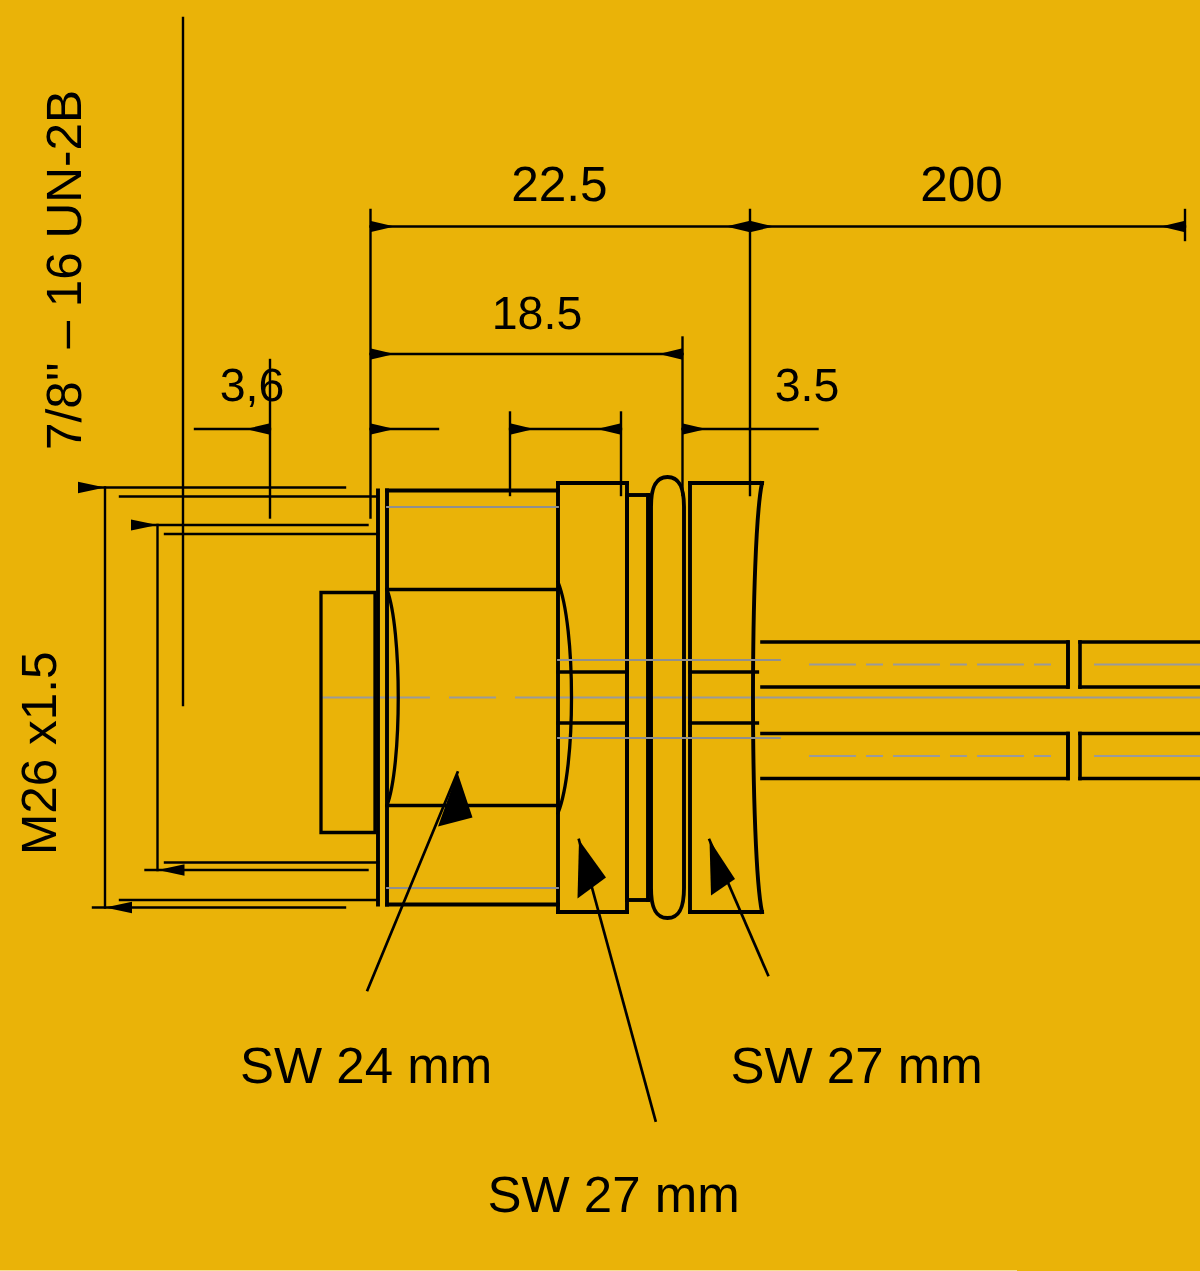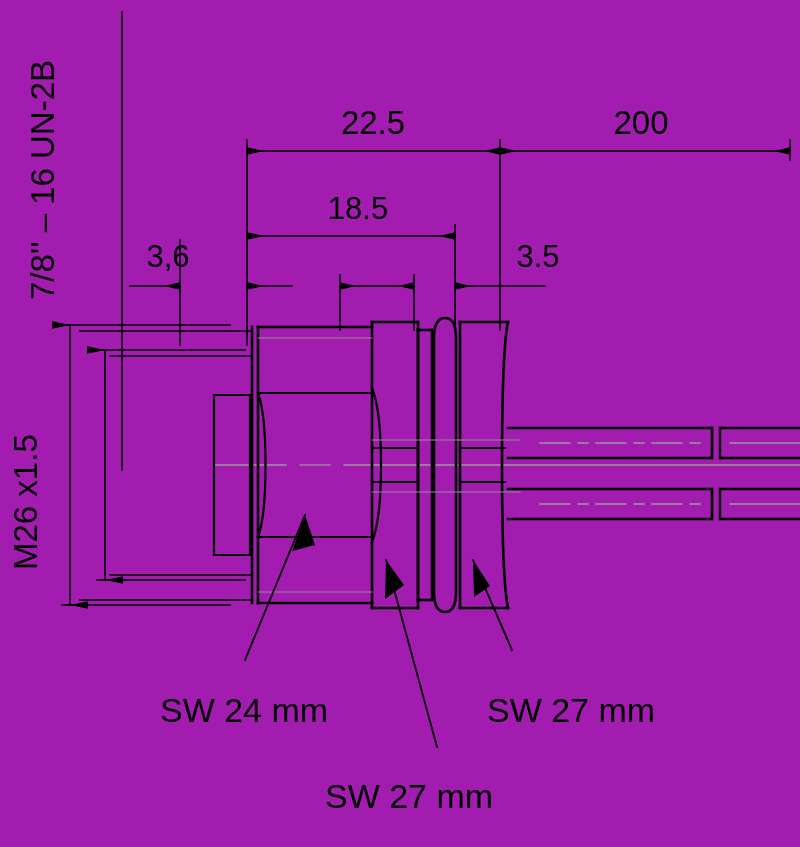--- a/index.html
+++ b/index.html
@@ -4,21 +4,21 @@
 <style>
   html,body{margin:0;padding:0;background:#ffffff;}
   body{font-family:"Liberation Sans", sans-serif;}
   #stage{position:relative;width:800px;height:847px;background:#fff;overflow:hidden;}
   #stage svg{position:absolute;left:0;top:0;}
   .dimtxt{font-family:"Liberation Sans", sans-serif;font-weight:400;}
 </style>
 </head>
 <body>
 
-<div id="stage" style="background: #a21caf;">
+<div id="stage" style="background: #eab308;">
 
 <svg width="800" height="847" viewBox="0 0 800 847">
   <defs>
     <marker id="arrRight" markerWidth="16" markerHeight="10" refX="16" refY="5" orient="auto" markerUnits="userSpaceOnUse">
       <path d="M0,5 L16,1.2 L16,8.8 Z" fill="#000"></path>
     </marker>
     <marker id="arrLeft" markerWidth="16" markerHeight="10" refX="0" refY="5" orient="auto" markerUnits="userSpaceOnUse">
       <path d="M16,5 L0,1.2 L0,8.8 Z" fill="#000"></path>
     </marker>
     <marker id="arrUp" markerWidth="10" markerHeight="18" refX="5" refY="0" orient="auto" markerUnits="userSpaceOnUse">

